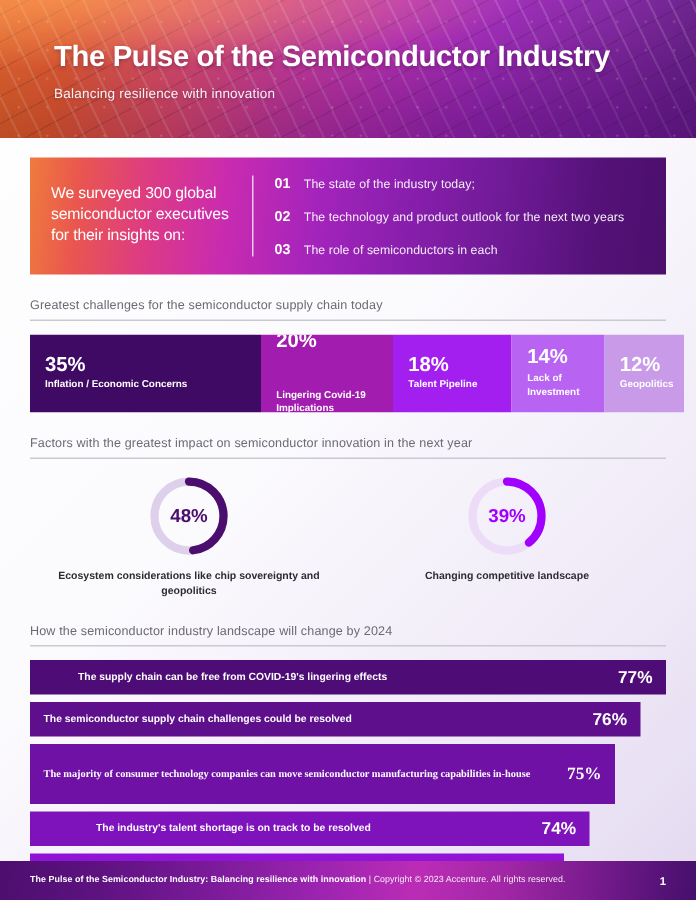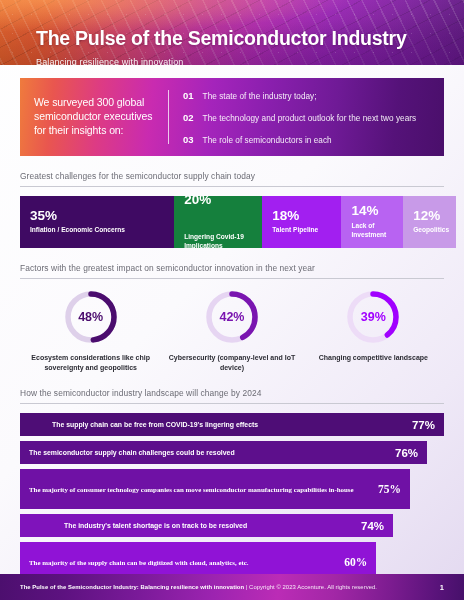--- a/index.html
+++ b/index.html
@@ -10,21 +10,21 @@
   body {
     font-family: "Liberation Sans", sans-serif;
     background: linear-gradient(135deg, #ffffff 0%, #fbfafd 45%, #efe9f7 78%, #e3d9f0 100%);
     position: relative;
     -webkit-font-smoothing: antialiased;
   }
 
   
   .header {
     position: relative;
-    height: 65px;
+    height: 92px;
     overflow: hidden;
     background: linear-gradient(100deg,
         #e8622a 0%, #e4552f 10%, #d9456b 26%,
         #c4349c 42%, #b62bb5 56%, #9c25b8 70%,
         #7d1f9e 86%, #5f1782 100%);
   }
   .header .wafer {
     position: absolute; inset: -30% -10%;
     background:
       repeating-linear-gradient(64deg, rgba(255,255,255,0.16) 0 1.5px, rgba(255,255,255,0) 1.5px 13px),
@@ -188,21 +188,21 @@
 
 <div class="section-head">
   <div class="label">Greatest challenges for the semiconductor supply chain today</div>
   <div class="rule"></div>
 </div>
 <div class="challenges" id="challenges-bar">
     <div class="ch-seg" style="flex: 0 0 35.3535%; background: rgb(63, 10, 99);">
       <div class="ch-pct">35%</div>
       <div class="ch-lbl">Inflation / Economic Concerns</div>
     </div>
-    <div class="ch-seg" style="flex: 0 0 20.202%; background: #15803d; gap: 23px;">
+    <div class="ch-seg" style="flex: 0 0 20.202%; background: #a21caf; gap: 23px;">
       <div class="ch-pct">20%</div>
       <div class="ch-lbl">Lingering Covid-19 Implications</div>
     </div>
     <div class="ch-seg" style="flex: 0 0 18.1818%; background: rgb(162, 31, 240);">
       <div class="ch-pct">18%</div>
       <div class="ch-lbl">Talent Pipeline</div>
     </div>
     <div class="ch-seg" style="flex: 0 0 14.1414%; background: rgb(184, 99, 242);">
       <div class="ch-pct">14%</div>
       <div class="ch-lbl">Lack of Investment</div>
@@ -224,30 +224,20 @@
           <circle cx="27" cy="27" r="23" fill="none" stroke="#ded0ea" stroke-width="5.5"></circle>
           <circle cx="27" cy="27" r="23" fill="none" stroke="#4b0d6e" stroke-width="5.5" stroke-linecap="round" stroke-dasharray="69.36636579126264 144.51326206513048"></circle>
         </svg>
         <div class="donut-val" style="color: rgb(75, 13, 110);">48%</div>
       </div>
       <div class="donut-lbl">Ecosystem considerations like chip sovereignty and geopolitics</div>
     </div>
     <div class="donut-cell">
       <div class="donut-wrap">
         <svg width="54" height="54" viewBox="0 0 54 54">
-          <circle cx="27" cy="27" r="23" fill="none" stroke="#e6d5f2" stroke-width="5.5"></circle>
-          <circle cx="27" cy="27" r="23" fill="none" stroke="#7a15b0" stroke-width="5.5" stroke-linecap="round" stroke-dasharray="60.6955700673548 144.51326206513048"></circle>
-        </svg>
-        <div class="donut-val" style="color: rgb(122, 21, 176);">42%</div>
-      </div>
-      <div class="donut-lbl">Cybersecurity (company-level and IoT device)</div>
-    </div>
-    <div class="donut-cell">
-      <div class="donut-wrap">
-        <svg width="54" height="54" viewBox="0 0 54 54">
           <circle cx="27" cy="27" r="23" fill="none" stroke="#eddcf7" stroke-width="5.5"></circle>
           <circle cx="27" cy="27" r="23" fill="none" stroke="#a100ff" stroke-width="5.5" stroke-linecap="round" stroke-dasharray="56.360172205400886 144.51326206513048"></circle>
         </svg>
         <div class="donut-val" style="color: rgb(161, 0, 255);">39%</div>
       </div>
       <div class="donut-lbl">Changing competitive landscape</div>
     </div>
   </div>
 
 <div class="section-head">

